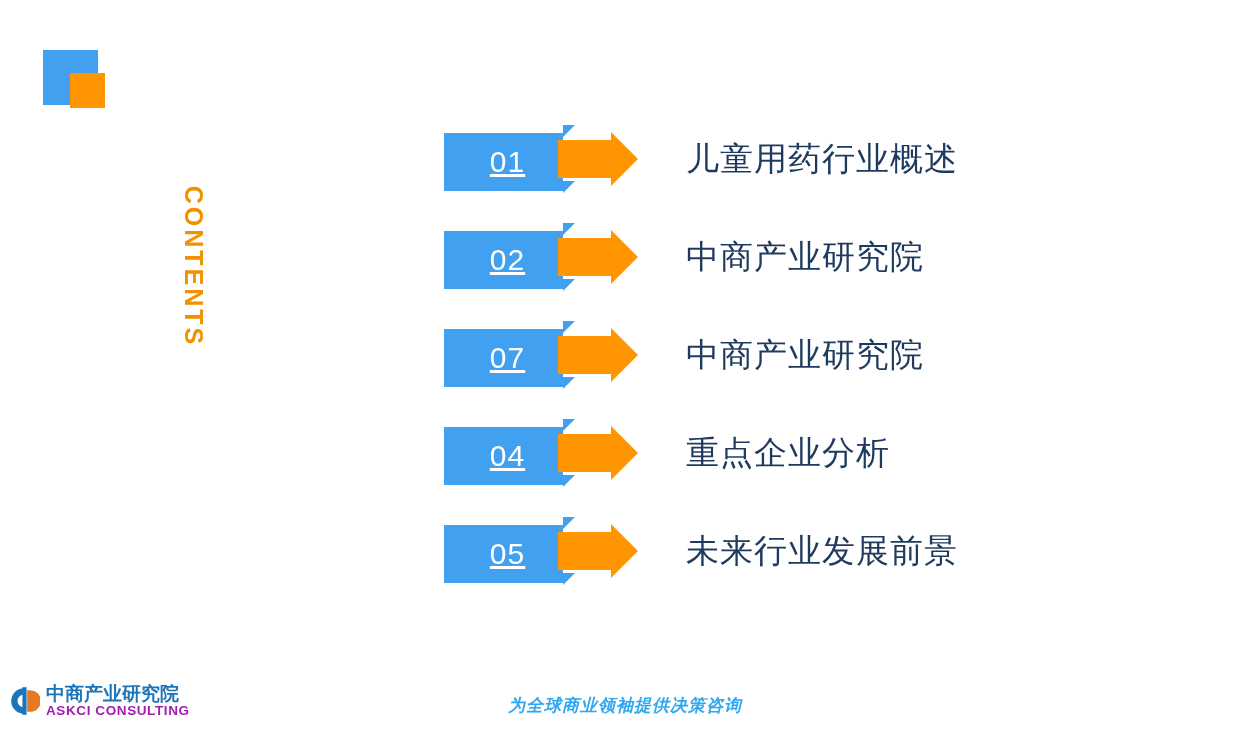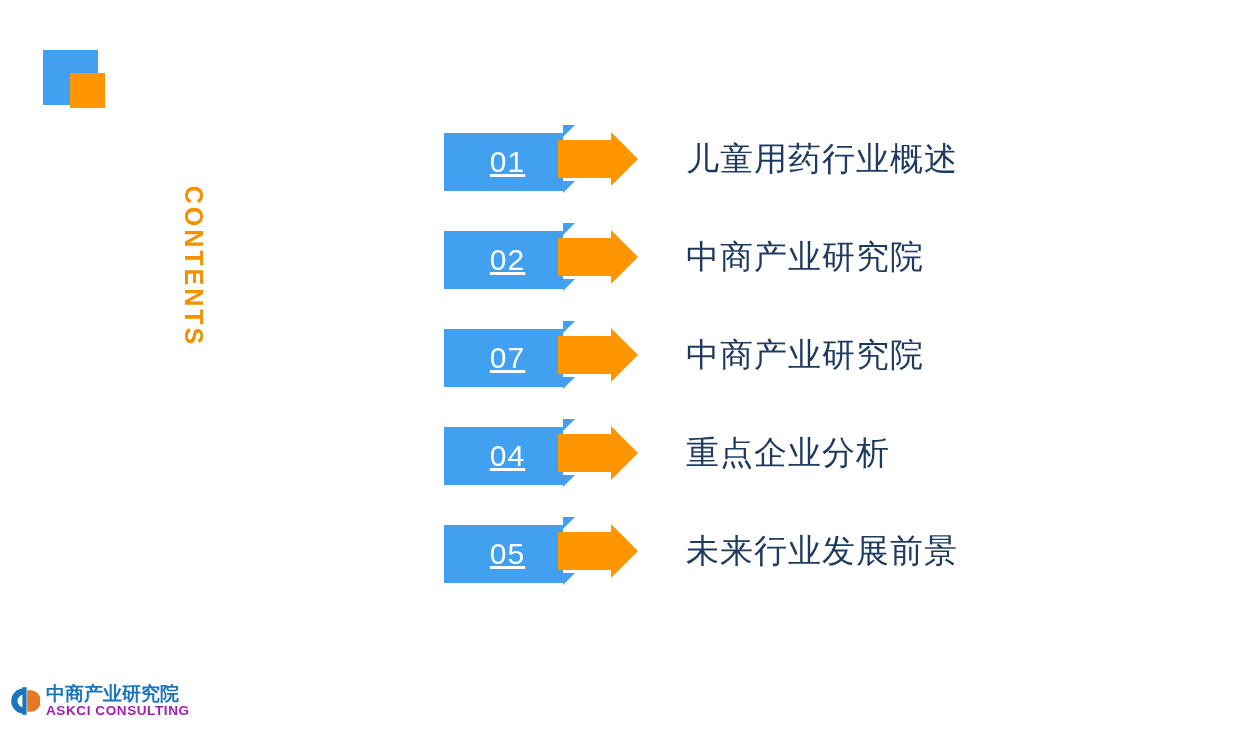--- a/index.html
+++ b/index.html
@@ -267,14 +267,15 @@
         <rect x="12.4" y="1.2" width="4.2" height="27.6" fill="#1B75BB"></rect>
         <path d="M17.2 4.2 L20 4.2 A10.8 10.8 0 0 1 20 25.8 L17.2 25.8 Z" fill="#E87722"></path>
       </svg>
     </div>
     <div id="logo-text">
       <div id="logo-cn">中商产业研究院</div>
       <div id="logo-en">ASKCI CONSULTING</div>
     </div>
   </div>
 
+  <div id="footer-tagline">为全球商业领袖提供决策咨询</div>
 
 </div>
 
 </body></html>

